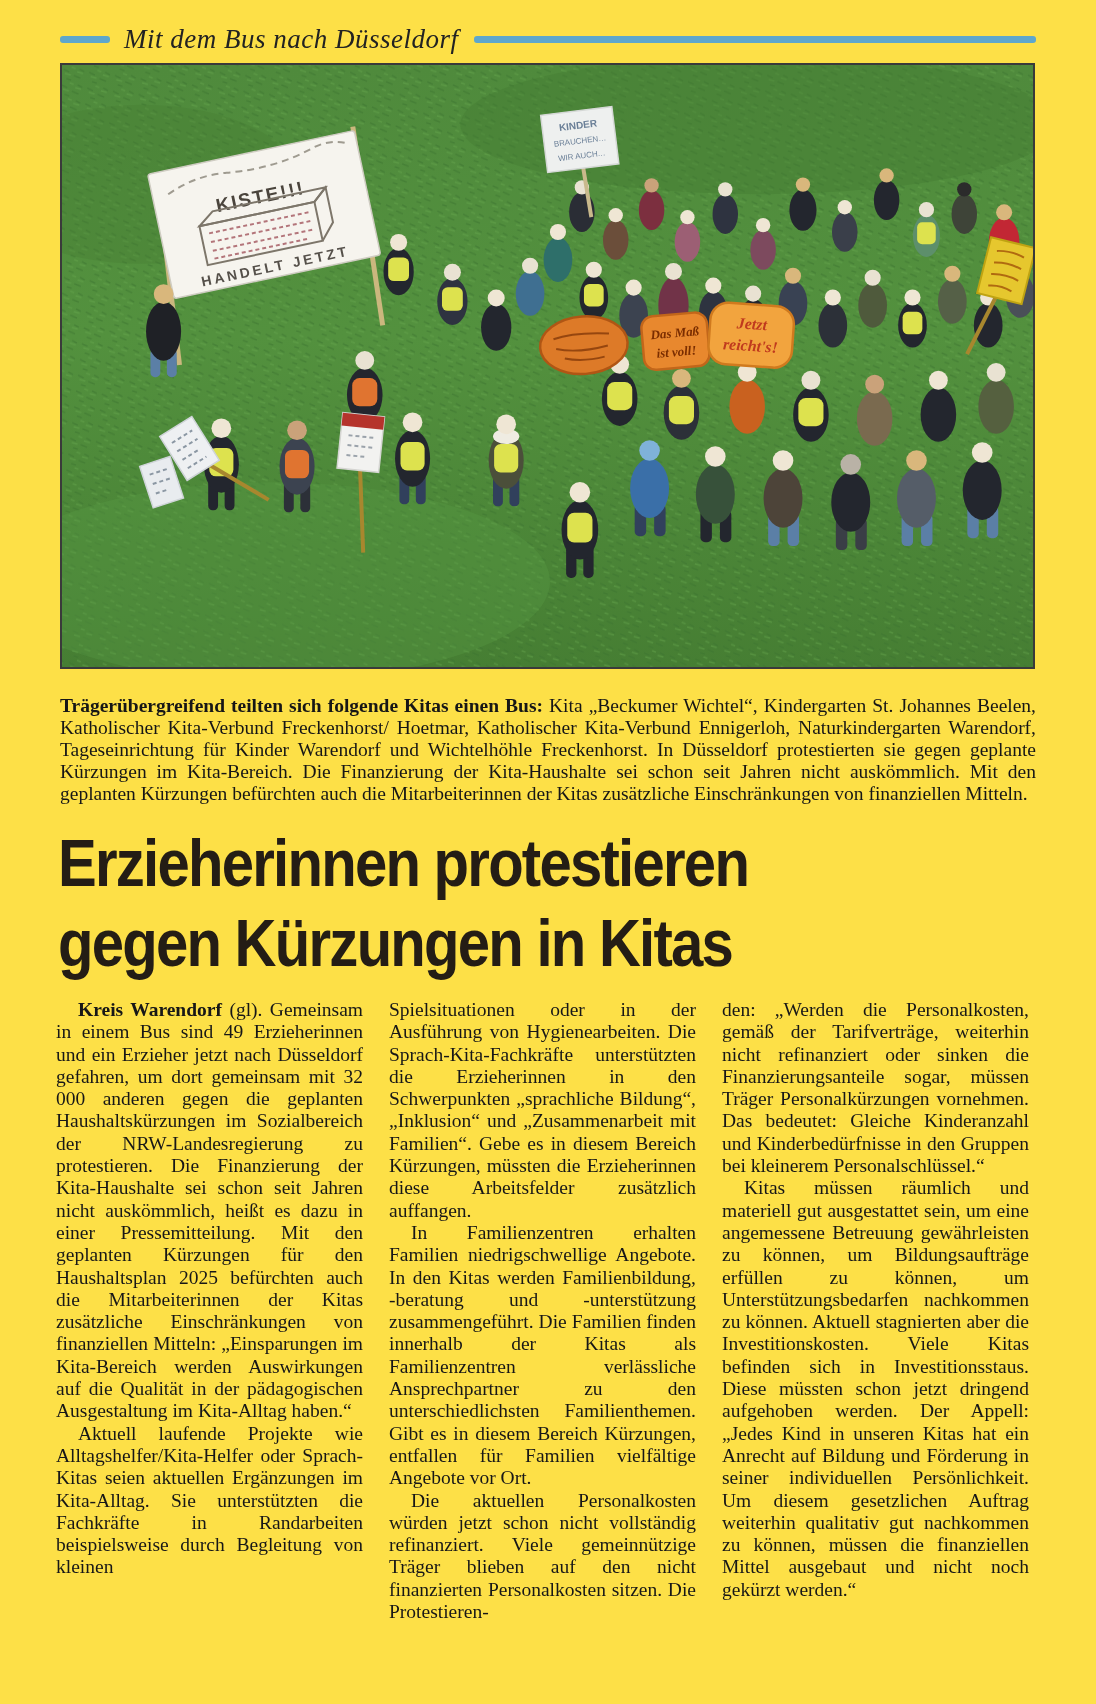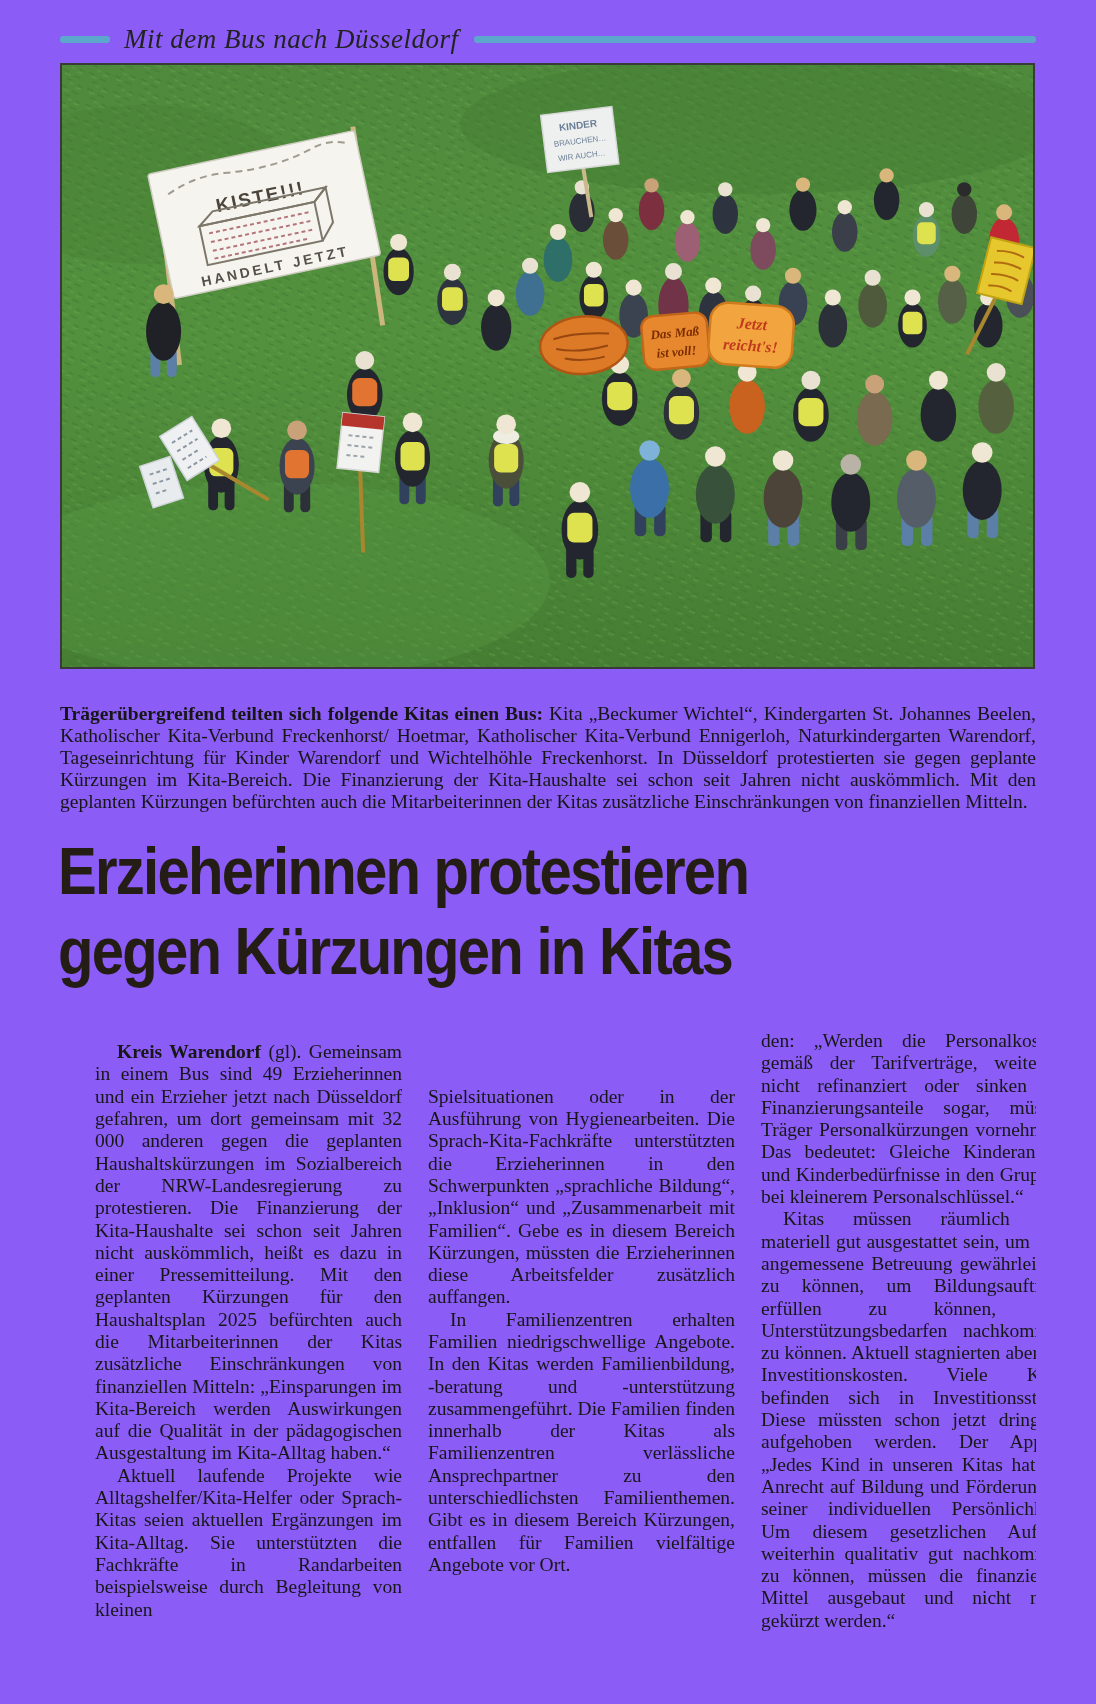--- a/index.html
+++ b/index.html
@@ -1,17 +1,17 @@
 <!DOCTYPE html>
 <html lang="de"><head>
 <meta charset="utf-8">
 <style>
   html,body{margin:0;padding:0;background:#e8e8e8;}
   .page{
-    width:1096px;height:1704px;background:#8b5cf6;margin:0 auto;
+    width:1096px;height:1704px;background:#fde047;margin:0 auto;
     font-family:"Liberation Serif",serif;color:#1b1b1b;overflow:hidden;
     box-sizing:border-box;
   }
   
   .kicker-row{
     margin:20px 60px 0 60px;height:38px;
     display:flex;align-items:center;
   }
   .rule{height:7px;background:#5ea7cc;border-radius:3px;}
   .rule-short{width:50px;flex:0 0 auto;}
@@ -21,35 +21,35 @@
     margin:0 16px 0 14px;white-space:nowrap;letter-spacing:.5px;
   }
   
   .photo{
     margin:5px 60px 0 60px;width:971px;height:602px;
     border:2px solid #3a3a3a;position:relative;overflow:hidden;background:#4e8a3a;
   }
   .photo svg{display:block;width:100%;height:100%;}
   
   .caption{
-    margin:34px 60px 0 60px;font-size:19.5px;line-height:22px;
+    margin:26px 60px 0 60px;font-size:19.5px;line-height:22px;
     text-align:justify;color:#161616;
   }
   .caption b{font-weight:700;}
   
   .headline{
     margin:18px 60px 0 58px;font-family:Liberation Sans, sans-serif;
     font-weight:700;font-size:66px;line-height:80px;color:#241d15;
     letter-spacing:-2px;
   }
   .headline .hl{display:block;transform:scaleX(.88);transform-origin:0 50%;white-space:nowrap;}
   
   .columns{
-    margin:16px 60px 0 95px;height:648px;overflow:hidden;
-    display:flex;gap:26px;align-items:center;
+    margin:16px 60px 0 56px;height:648px;overflow:hidden;
+    display:flex;gap:26px;
   }
   .col{
     width:307px;flex:0 0 auto;font-size:19.5px;line-height:22.3px;
     text-align:justify;hyphens:auto;-webkit-hyphens:auto;color:#171717;
   }
   .col p{margin:0;text-indent:22px;}
   .col p.cont{text-indent:0;}
   .col b{font-weight:700;}
 </style>
 </head>
@@ -401,20 +401,21 @@
   </h1>
 
   <div class="columns">
     <div class="col">
       <p><b>Kreis Warendorf</b><span> (gl). Gemeinsam in einem Bus sind 49 Erzieherinnen und ein Erzieher jetzt nach Düsseldorf gefahren, um dort gemeinsam mit 32 000 anderen gegen die geplanten Haushaltskürzungen im Sozialbereich der NRW-Landesregierung zu protestieren. Die Finanzierung der Kita-Haushalte sei schon seit Jahren nicht auskömmlich, heißt es dazu in einer Pressemitteilung. Mit den geplanten Kürzungen für den Haushaltsplan 2025 befürchten auch die Mitarbeiterinnen der Kitas zusätzliche Einschränkungen von finanziellen Mitteln: „Einsparungen im Kita-Bereich werden Auswirkungen auf die Qualität in der pädagogischen Ausgestaltung im Kita-Alltag haben.“</span></p>
       <p>Aktuell laufende Projekte wie Alltagshelfer/Kita-Helfer oder Sprach-Kitas seien aktuellen Ergänzungen im Kita-Alltag. Sie unterstützten die Fachkräfte in Randarbeiten beispielsweise durch Begleitung von kleinen</p>
     </div>
     <div class="col">
       <p class="cont">Spielsituationen oder in der Ausführung von Hygienearbeiten. Die Sprach-Kita-Fachkräfte unterstützten die Erzieherinnen in den Schwerpunkten „sprachliche Bildung“, „Inklusion“ und „Zusammenarbeit mit Familien“. Gebe es in diesem Bereich Kürzungen, müssten die Erzieherinnen diese Arbeitsfelder zusätzlich auffangen.</p>
       <p>In Familienzentren erhalten Familien niedrigschwellige Angebote. In den Kitas werden Familienbildung, -beratung und -unterstützung zusammengeführt. Die Familien finden innerhalb der Kitas als Familienzentren verlässliche Ansprechpartner zu den unterschiedlichsten Familienthemen. Gibt es in diesem Bereich Kürzungen, entfallen für Familien vielfältige Angebote vor Ort.</p>
+      <p>Die aktuellen Personalkosten würden jetzt schon nicht vollständig refinanziert. Viele gemeinnützige Träger blieben auf den nicht finanzierten Personalkosten sitzen. Die Protestieren-</p>
     </div>
     <div class="col">
       <p class="cont">den: „Werden die Personalkosten, gemäß der Tarifverträge, weiterhin nicht refinanziert oder sinken die Finanzierungsanteile sogar, müssen Träger Personalkürzungen vornehmen. Das bedeutet: Gleiche Kinderanzahl und Kinderbedürfnisse in den Gruppen bei kleinerem Personalschlüssel.“</p>
       <p>Kitas müssen räumlich und materiell gut ausgestattet sein, um eine angemessene Betreuung gewährleisten zu können, um Bildungsaufträge erfüllen zu können, um Unterstützungsbedarfen nachkommen zu können. Aktuell stagnierten aber die Investitionskosten. Viele Kitas befinden sich in Investitionsstaus. Diese müssten schon jetzt dringend aufgehoben werden. Der Appell: „Jedes Kind in unseren Kitas hat ein Anrecht auf Bildung und Förderung in seiner individuellen Persönlichkeit. Um diesem gesetzlichen Auftrag weiterhin qualitativ gut nachkommen zu können, müssen die finanziellen Mittel ausgebaut und nicht noch gekürzt werden.“</p>
     </div>
   </div>
 
 </div>
 
 </body></html>

